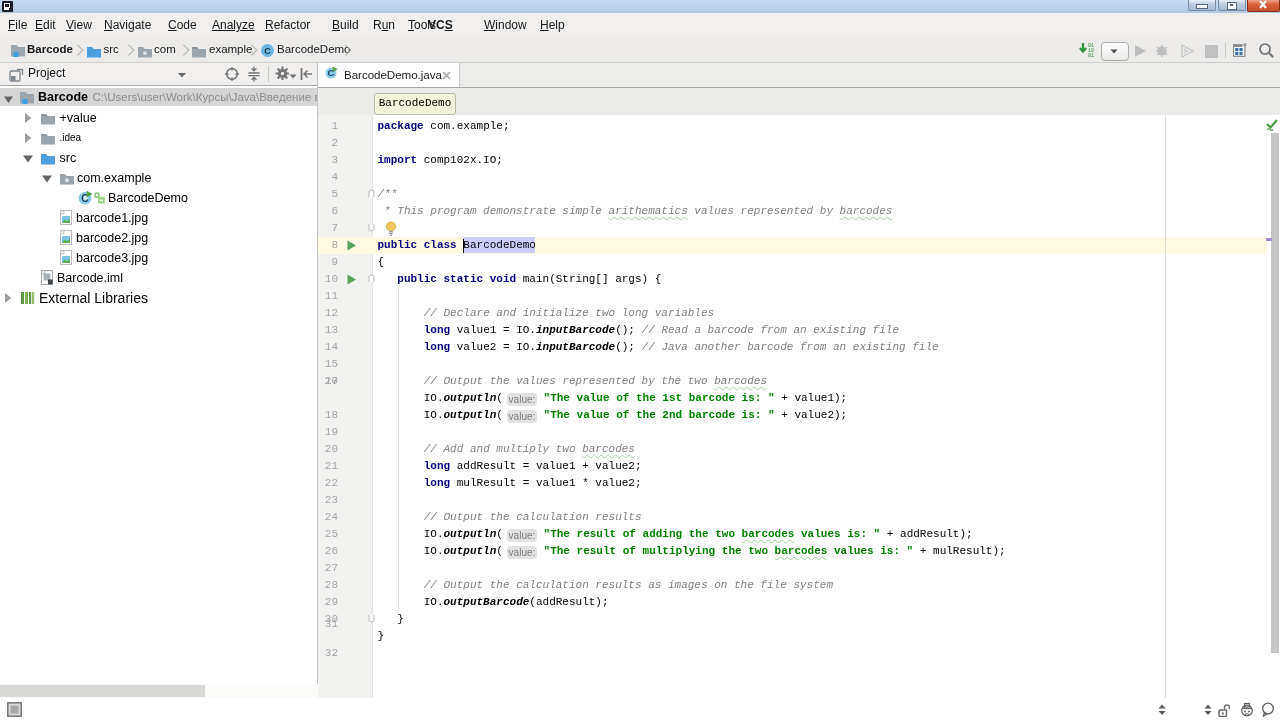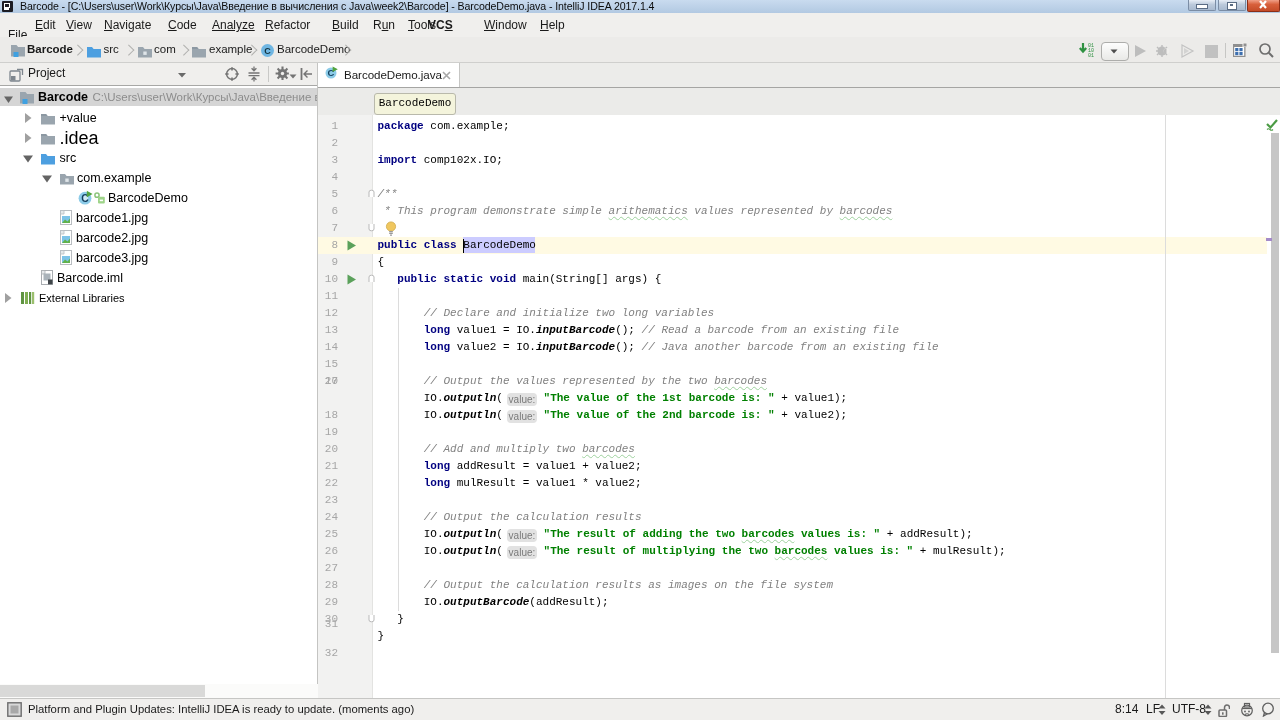--- a/index.html
+++ b/index.html
@@ -138,24 +138,23 @@
         </div>
       <div id="caret"></div>
       <div id="stripe">
           <div id="sthumb"></div>
         </div>
     </div>
   </div>
 
   <div class="abs" id="titlebar">
     <div class="abs" id="appicon"></div>
-    <div class="abs" id="titletext">Barcode - [C:\Users\user\Work\Курсы\Java\Введение в вычисления с Java\week2\Barcode] - BarcodeDemo.java - IntelliJ IDEA 2017.1.4</div>
   </div>
   <div class="abs" id="menubar">
-      <div class="menu" style="left: 8px; margin-top: 10px;"><u>F</u>ile</div>
+      <div class="menu" style="left: 8px;"><u>F</u>ile</div>
       <div class="menu" style="left: 35px;"><u>E</u>dit</div>
       <div class="menu" style="left: 66px;"><u>V</u>iew</div>
       <div class="menu" style="left: 104px;"><u>N</u>avigate</div>
       <div class="menu" style="left: 168px;"><u>C</u>ode</div>
       <div class="menu" style="left: 212px; text-decoration: underline;">Analy<u>z</u>e</div>
       <div class="menu" style="left: 265px;"><u>R</u>efactor</div>
       <div class="menu" style="left: 332px;"><u>B</u>uild</div>
       <div class="menu" style="left: 373px;">R<u>u</u>n</div>
       <div class="menu" style="left: 408px;"><u>T</u>ools</div>
       <div class="menu" style="left: 428px; font-weight: bold;">VC<u>S</u></div>
@@ -167,26 +166,20 @@
       <div class="crumbtext" style="left: 103.5px;">src</div>
       <div class="crumbtext" style="left: 154px;">com</div>
       <div class="crumbtext" style="left: 209px;">example</div>
       <div class="crumbtext" style="left: 277px;">BarcodeDemo</div>
       <div class="chev" style="left: 74px;"></div>
       <div class="chev" style="left: 125px;"></div>
       <div class="chev" style="left: 180px;"></div>
       <div class="chev" style="left: 248px;"></div>
       <div class="chev" style="left: 342px;"></div>
     </div>
-  <div class="abs" id="statusbar">
-      <div class="sbtext" style="left: 28px; font-size: 11.3px;">Platform and Plugin Updates: IntelliJ IDEA is ready to update. (moments ago)</div>
-      <div class="sbtext" style="left: 1115px;">8:14</div>
-      <div class="sbtext" style="left: 1146px;">LF</div>
-      <div class="sbtext" style="left: 1172px;">UTF-8</div>
-    </div>
 <div style="position: absolute; left: 0px; top: 87.5px; width: 317px; height: 18.5px; background: rgb(213, 213, 213);"></div>
     <div style="position: absolute; left: 2px; top: 92.5px; width: 12px; height: 12px;">
       <svg width="12" height="12" viewBox="0 0 12 12">
         <path d="M2 3.5 L11 3.5 L6.5 10z" fill="#646464"></path>
       </svg>
     </div>
     <div style="position: absolute; left: 19px; top: 89.5px; width: 16px; height: 14px;">
       <svg width="16" height="14" viewBox="0 0 16 14">
         <path d="M1 2 h5.5 l1.6 2 H15 v9.4 H1 z" fill="#9aa5ae"></path>
         <rect x="3.5" y="9" width="5" height="5" fill="#3fa0e0"></rect>
@@ -209,21 +202,21 @@
       <svg width="14" height="14" viewBox="0 0 14 14">
         <path d="M4 2 L10.5 7 L4 12z" fill="#a0a0a0"></path>
       </svg>
     </div>
     <div style="position: absolute; left: 40px; top: 130.5px; width: 16px; height: 14px;">
       <svg width="16" height="14" viewBox="0 0 16 14">
         <path d="M1 3 h5 l1.6 2 H15 v8.4 H1 z" fill="#9aa5ae"></path>
         <path d="M1 3 h5 l1.6 2 H1z" fill="#8c98a2"></path>
       </svg>
     </div>
-    <div style="position: absolute; left: 59.5px; top: 127.5px; width: 120px; height: 20px; font-size: 18px; line-height: 20px;">.idea</div>
+    <div style="position: absolute; left: 59.5px; top: 127.5px; width: 120px; height: 20px; font-size: 10px; line-height: 20px;">.idea</div>
     <div style="position: absolute; left: 21px; top: 151.5px; width: 14px; height: 14px;">
       <svg width="14" height="14" viewBox="0 0 14 14">
         <path d="M2 3.5 L12 3.5 L7 10.5z" fill="#646464"></path>
       </svg>
     </div>
     <div style="position: absolute; left: 40px; top: 150.5px; width: 16px; height: 14px;">
       <svg width="16" height="14" viewBox="0 0 16 14">
         <path d="M1 3 h5 l1.6 2 H15 v8.4 H1 z" fill="#4d9fe0"></path>
       </svg>
     </div>
@@ -298,21 +291,21 @@
       </svg>
     </div>
     <div style="position: absolute; left: 20px; top: 289.5px; width: 16px; height: 16px;">
       <svg width="16" height="16" viewBox="0 0 16 16">
         <rect x="1" y="2" width="3" height="12" fill="#5f9441"></rect>
         <rect x="5" y="2" width="3" height="12" fill="#7fae52"></rect>
         <rect x="9" y="2" width="2.2" height="12" fill="#5f9441"></rect>
         <rect x="12" y="2" width="2.2" height="12" fill="#9bbf6e"></rect>
       </svg>
     </div>
-    <div style="position: absolute; left: 39px; top: 287.5px; width: 170px; height: 20px; font-size: 11px; line-height: 20px;">External Libraries</div>
+    <div style="position: absolute; left: 39px; top: 287.5px; width: 170px; height: 20px; font-size: 14px; line-height: 20px;">External Libraries</div>
     <div style="position: absolute; left: 9px; top: 68px; width: 15px; height: 15px;">
       <svg width="15" height="15" viewBox="0 0 15 15">
         <rect x="1" y="3" width="10" height="10" rx="1" fill="none" stroke="#7e868e" stroke-width="1.3"></rect>
         <rect x="2" y="8" width="4.5" height="4.5" fill="#7e868e"></rect>
         <path d="M8 1.5 h5.5 v5.5" fill="none" stroke="#7e868e" stroke-width="1.3"></path>
       </svg>
     </div>
     <div style="position: absolute; left: 28px; top: 62px; width: 60px; height: 23px; font-size: 12px; line-height: 23px; color: rgb(26, 26, 26);">Project</div>
     <div style="position: absolute; left: 177px; top: 71.5px; width: 10px; height: 6px;">
       <svg width="10" height="6" viewBox="0 0 10 6">

